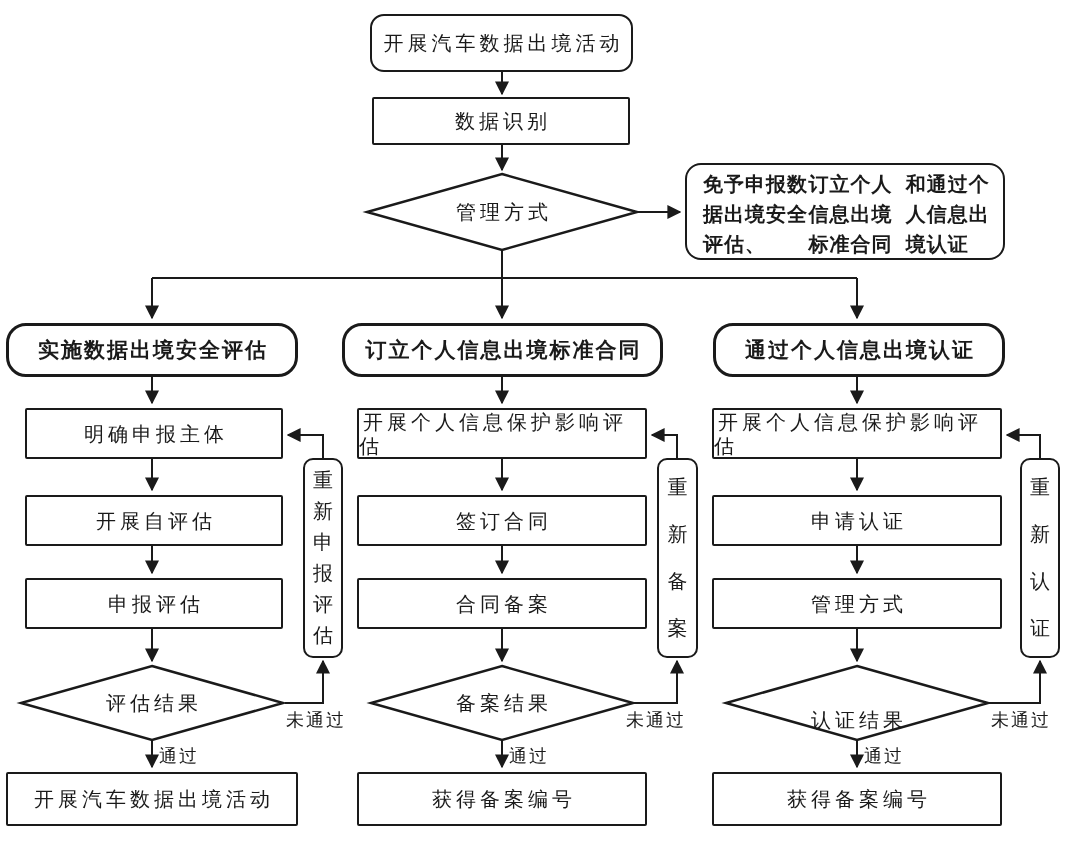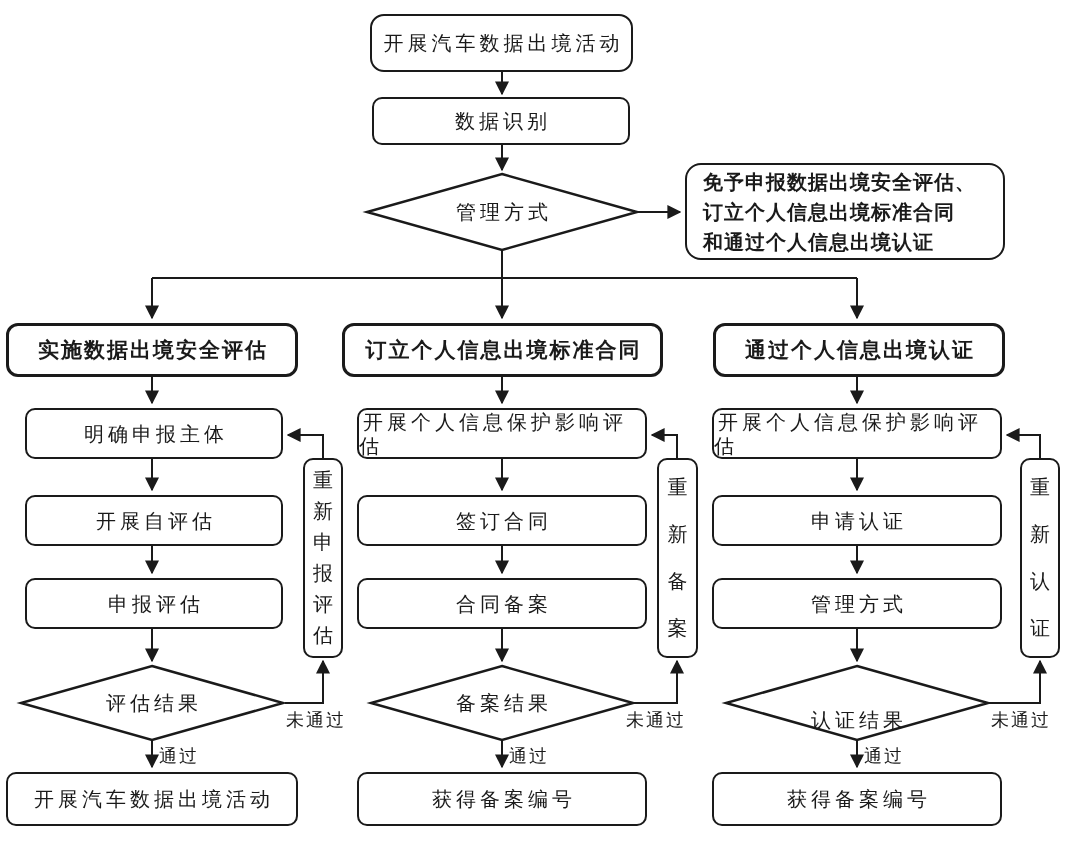--- a/index.html
+++ b/index.html
@@ -10,44 +10,43 @@
     background: #ffffff;
     font-family: "Liberation Serif", serif;
     color: #1a1a1a;
     overflow: hidden;
   }
   .stage svg.wires { position: absolute; left: 0; top: 0; z-index: 0; }
   .node {
     position: absolute;
     box-sizing: border-box;
     border: 2px solid #1a1a1a;
-    border-radius: 10px;
+    border-radius: 2px;
     background: #ffffff;
     display: flex;
     align-items: center;
     justify-content: center;
     font-size: 20px;
     letter-spacing: 4px;
     text-indent: 4px;
     z-index: 1;
     line-height: 1.2;
   }
   .node.bold {
     font-family: "Liberation Sans", sans-serif;
     font-weight: 700;
     border-width: 3px;
     font-size: 21px;
     letter-spacing: 2px;
     text-indent: 2px;
-    border-radius: 12px;
+    border-radius: 20px;
   }
   .node.note {
     font-family: "Liberation Sans", sans-serif;
     font-weight: 700;
-    flex-direction: column;
     align-items: flex-start;
     justify-content: center;
     padding: 4px 8px 4px 16px;
     font-size: 20px;
     letter-spacing: 1px;
     text-indent: 0;
     line-height: 30px;
     border-radius: 16px;
   }
   .node.vbox {

